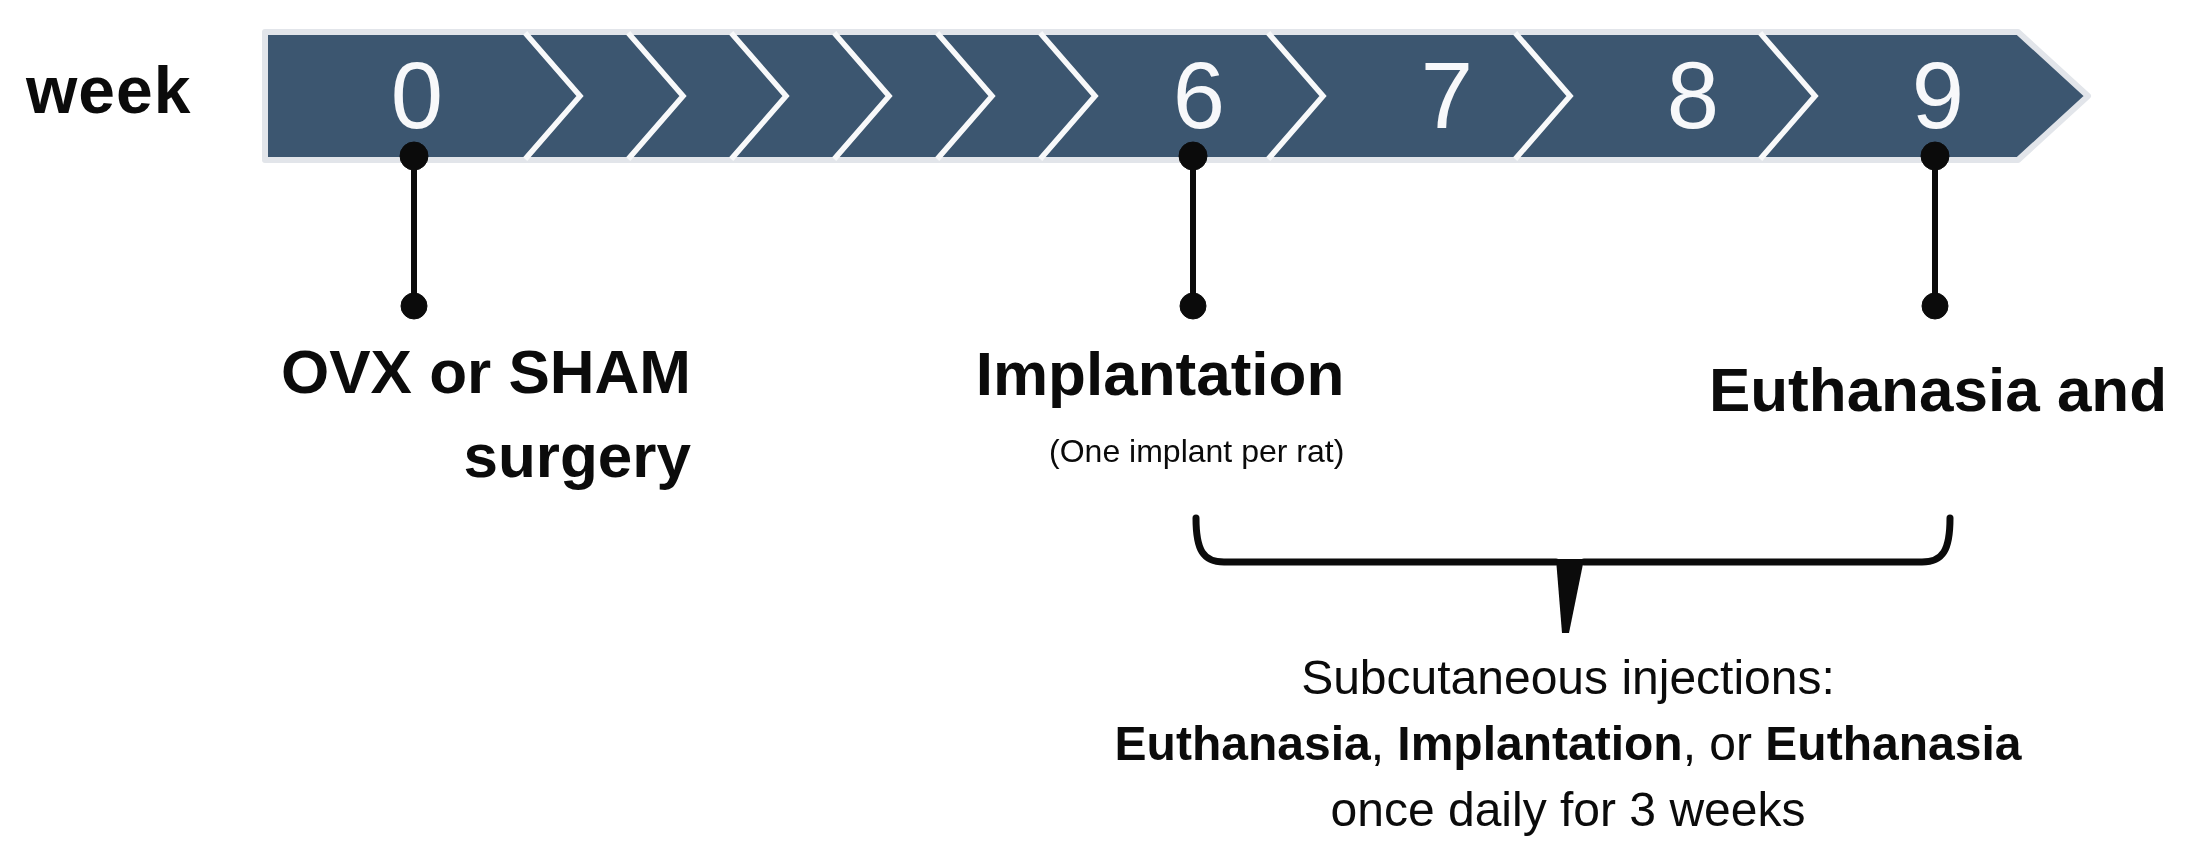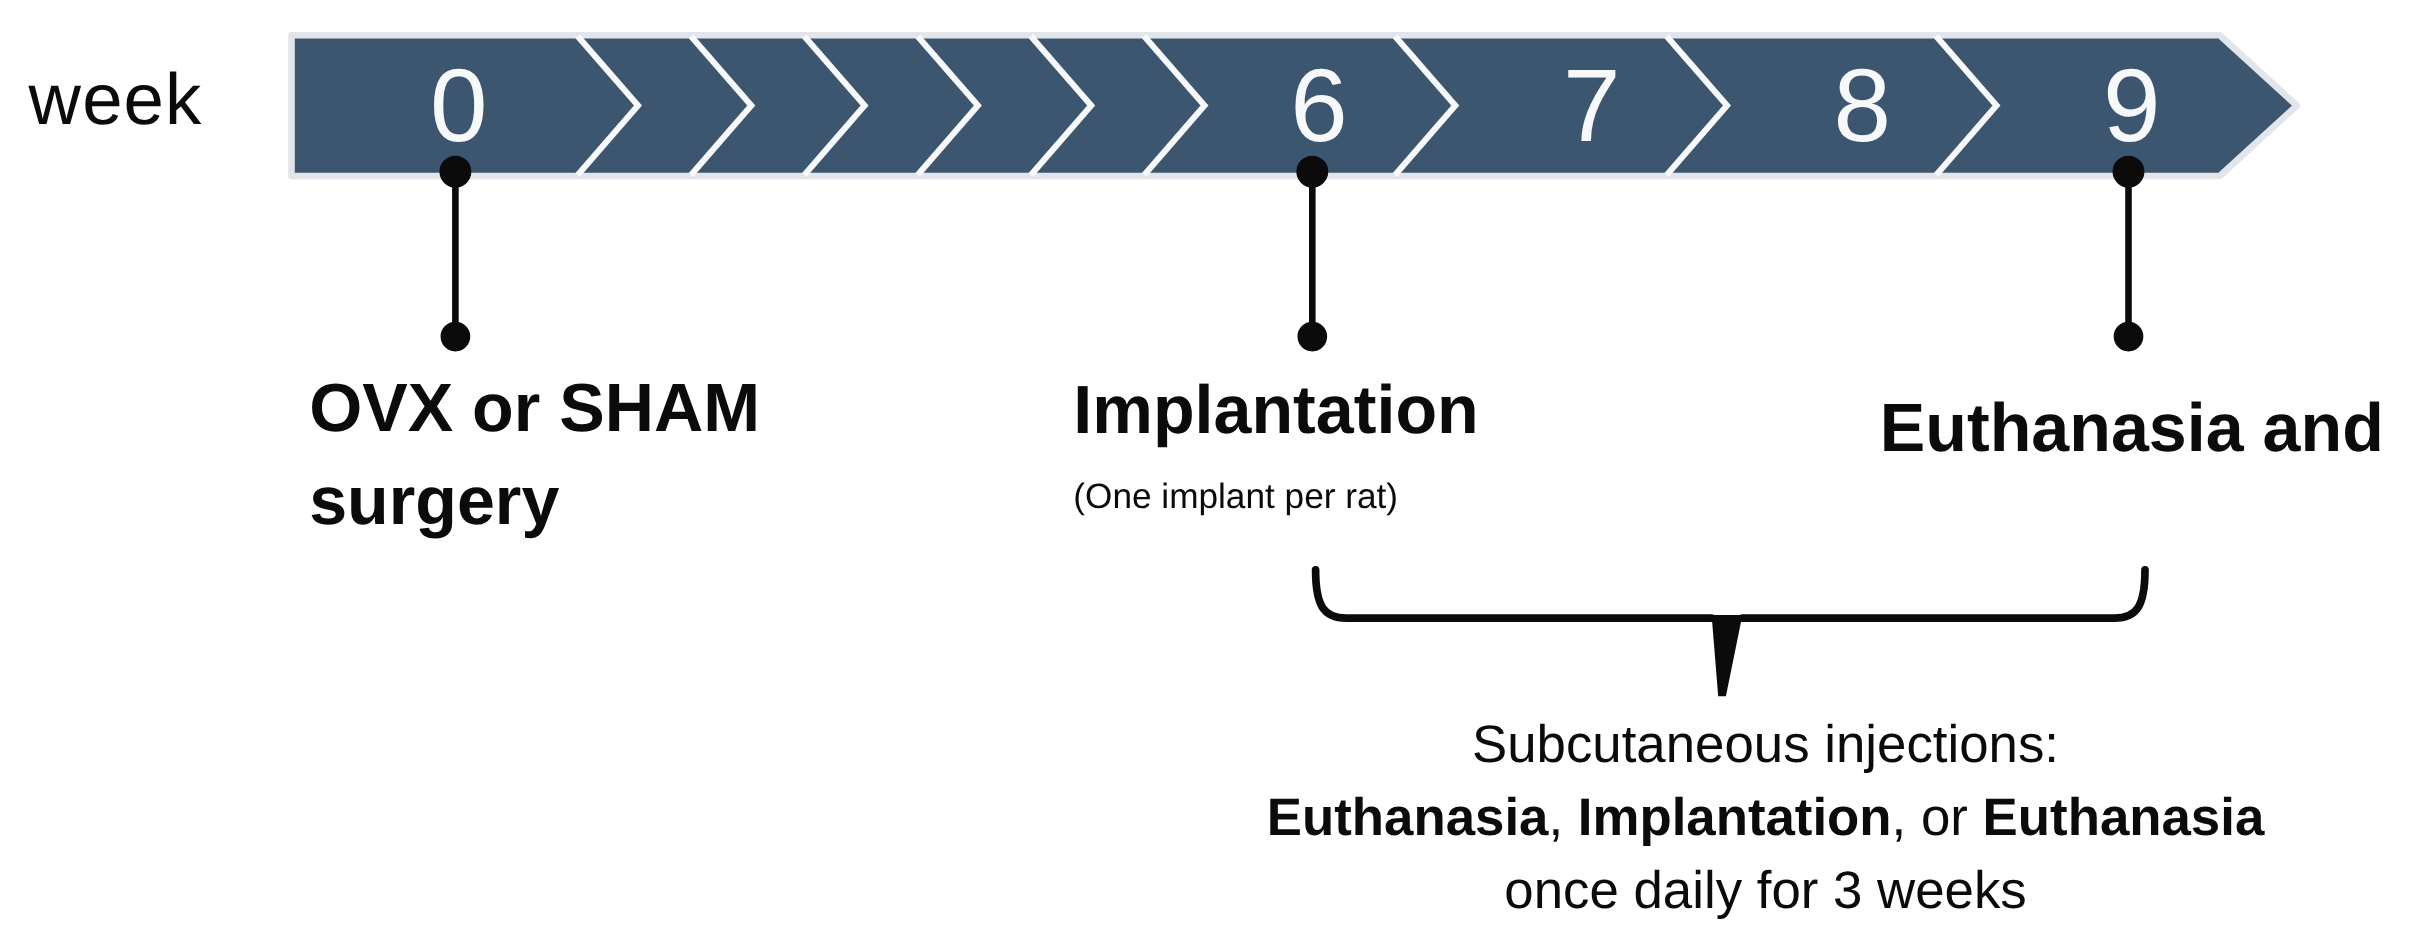--- a/index.html
+++ b/index.html
@@ -14,38 +14,38 @@
     position:relative;
     width:2190px;height:855px;
     background:#ffffff;
     font-family:"Liberation Sans", sans-serif;
     color:var(--ink);
     overflow:hidden;
   }
   #timeline-svg{position:absolute;left:0;top:0;}
   .week-axis-label{
     position:absolute;left:26px;top:52px;
-    font-size:66px;font-weight:400;letter-spacing:1px;
+    font-size:66px;font-weight:700;letter-spacing:1px;
     white-space:nowrap;
   }
   .weeknum{
     position:absolute;top:32px;height:128px;width:140px;
     display:flex;align-items:center;justify-content:center;
     font-size:94px;font-weight:400;color:var(--week-number);
   }
   .event-label{
     position:absolute;transform:translateX(-50%);
-    text-align:left;white-space:nowrap;
+    text-align:right;white-space:nowrap;
   }
   .event-title{font-size:62px;font-weight:700;line-height:84px;}
   .event-sub{font-size:32px;font-weight:400;line-height:70px;}
   .note{
     position:absolute;left:1568px;top:645px;transform:translateX(-50%);
     text-align:center;white-space:nowrap;
-    font-size:48px;line-height:66px;font-weight:400;margin-left:37px;
+    font-size:48px;line-height:66px;font-weight:400;
   }
   .note .b{font-weight:700;}
 </style>
 </head>
 <body>
 
 <div id="canvas">
 
   <div class="week-axis-label">week</div>
 

